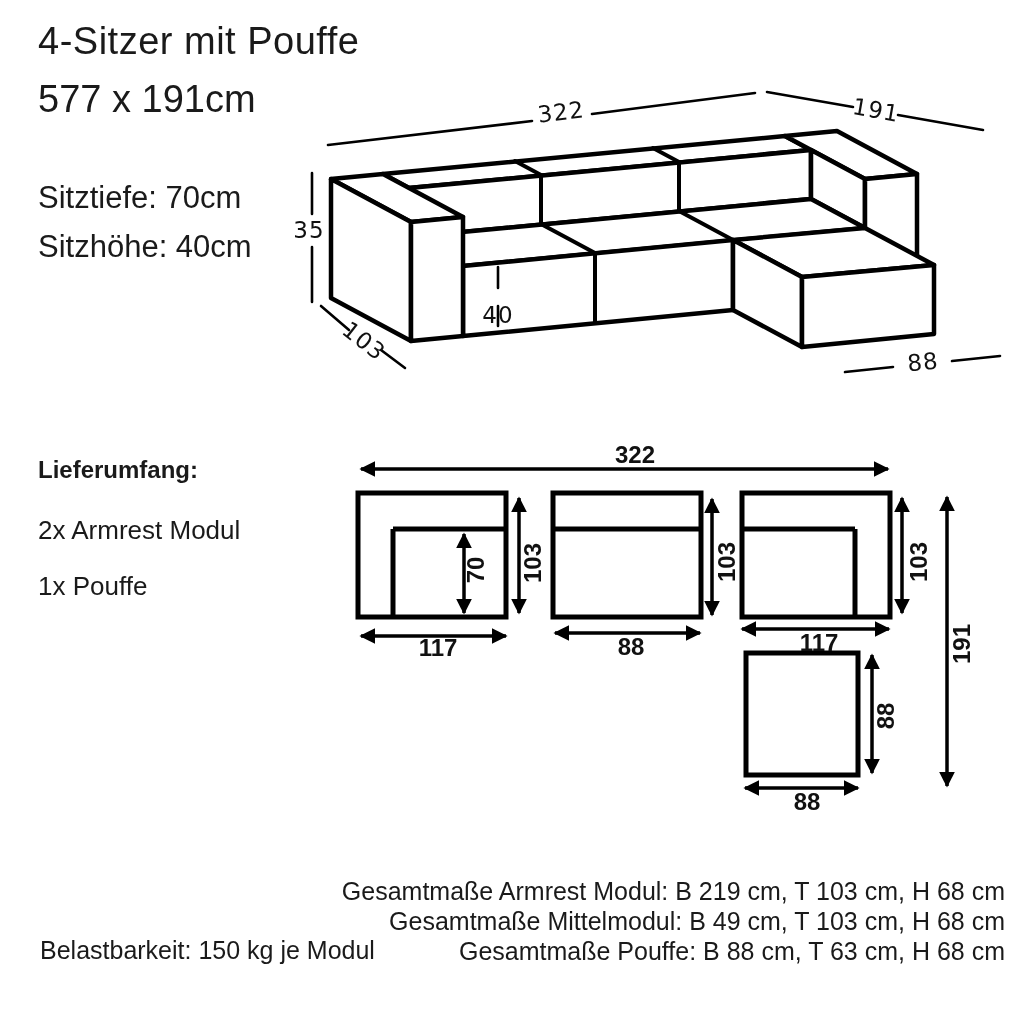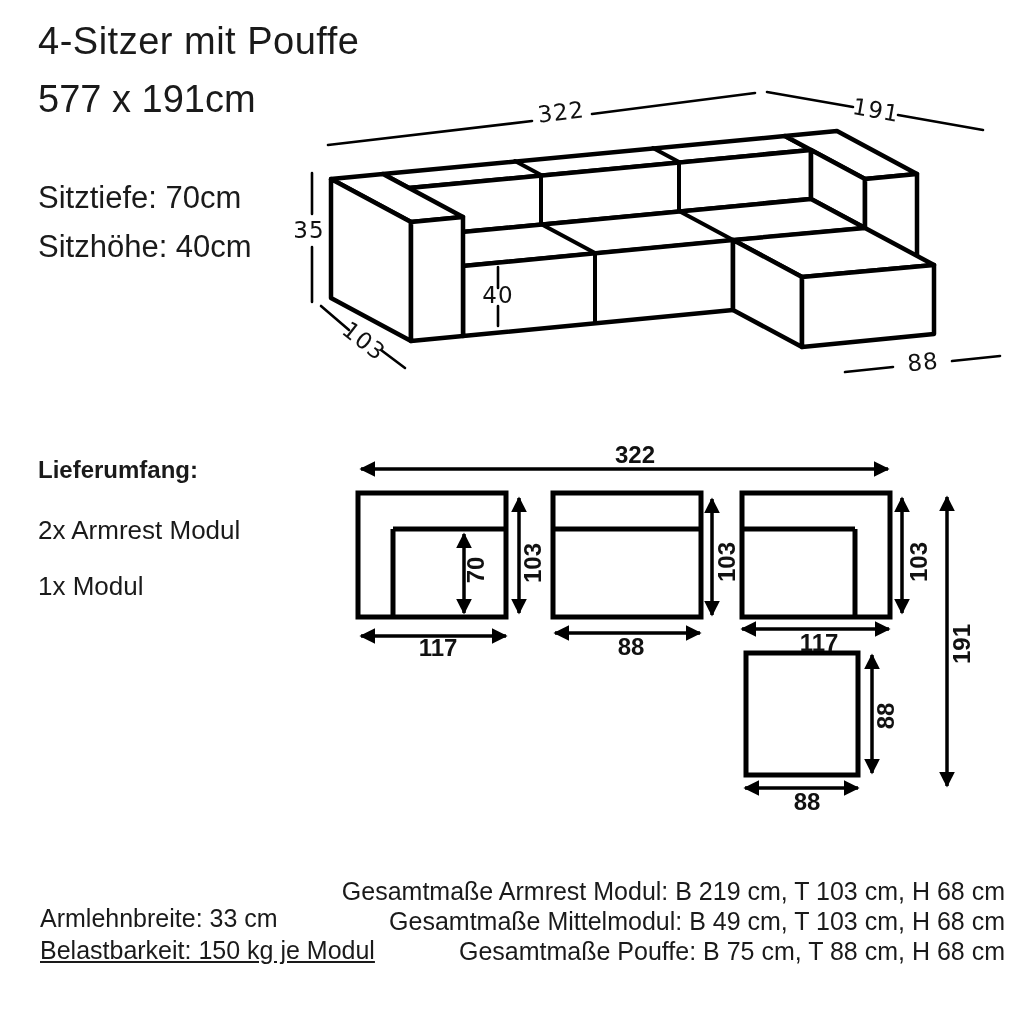--- a/index.html
+++ b/index.html
@@ -94,40 +94,39 @@
     </g>
   </svg>
 
   <div class="txt title" style="left:38px;top:20px;">4-Sitzer mit Pouffe</div>
   <div class="txt subtitle" style="left:38px;top:78px;">577 x 191cm</div>
   <div class="txt spec" style="left:38px;top:180px;">Sitztiefe: 70cm</div>
   <div class="txt spec" style="left:38px;top:221px;margin-top:8px;">Sitzhöhe: 40cm</div>
 
   <div class="txt list-head" style="left:38px;top:456px;">Lieferumfang:</div>
   <div class="txt list-item" style="left:38px;top:495px;margin-top:20px;">2x Armrest Modul</div>
-  <div class="txt list-item" style="left:38px;top:571px;">1x Modul</div>
+  <div class="txt list-item" style="left:38px;top:571px;">1x Pouffe</div>
 
   <div class="dim" style="left:561px;top:112px;transform:translate(-50%,-50%) rotate(-7deg);">322</div>
   <div class="dim" style="left:876px;top:110px;transform:translate(-50%,-50%) rotate(10deg);">191</div>
   <div class="dim" style="left:309px;top:230px;">35</div>
   <div class="dim" style="left:364px;top:341px;transform:translate(-50%,-50%) rotate(38deg);">103</div>
-  <div class="dim" style="left:498px;top:295px;">40</div>
+  <div class="dim" style="left:498px;top:315px;">40</div>
   <div class="dim" style="left:923px;top:362px;transform:translate(-50%,-50%) rotate(-6deg);">88</div>
 
   <div class="pdim" style="left:635px;top:455px;">322</div>
   <div class="pdim" style="left:438px;top:648px;">117</div>
   <div class="pdim" style="left:631px;top:647px;">88</div>
   <div class="pdim" style="left:819px;top:643px;">117</div>
   <div class="pdim r-90" style="left:476px;top:570px;">70</div>
   <div class="pdim r-90" style="left:533px;top:563px;">103</div>
   <div class="pdim r-90" style="left:727px;top:562px;">103</div>
   <div class="pdim r-90" style="left:919px;top:562px;">103</div>
   <div class="pdim r-90" style="left:962px;top:644px;">191</div>
   <div class="pdim r-90" style="left:886px;top:716px;">88</div>
   <div class="pdim" style="left:807px;top:802px;">88</div>
 
-  <div class="txt foot" style="left:40px;top:904px;">Armlehnbreite: 33 cm</div>
-  <div class="txt foot" style="left:40px;top:936px;text-decoration:underline;">Belastbarkeit: 150 kg je Modul</div>
+  <div class="txt foot" style="left:40px;top:936px;">Belastbarkeit: 150 kg je Modul</div>
   <div class="txt foot foot-r" style="right:19px;top:877px;">Gesamtmaße Armrest Modul: B 219 cm, T 103 cm, H 68 cm</div>
   <div class="txt foot foot-r" style="right:19px;top:907px;">Gesamtmaße Mittelmodul: B 49 cm, T 103 cm, H 68 cm</div>
-  <div class="txt foot foot-r" style="right:19px;top:937px;">Gesamtmaße Pouffe: B 75 cm, T 88 cm, H 68 cm</div>
+  <div class="txt foot foot-r" style="right:19px;top:937px;">Gesamtmaße Pouffe: B 88 cm, T 63 cm, H 68 cm</div>
 
 </div>
 
 </body></html>

